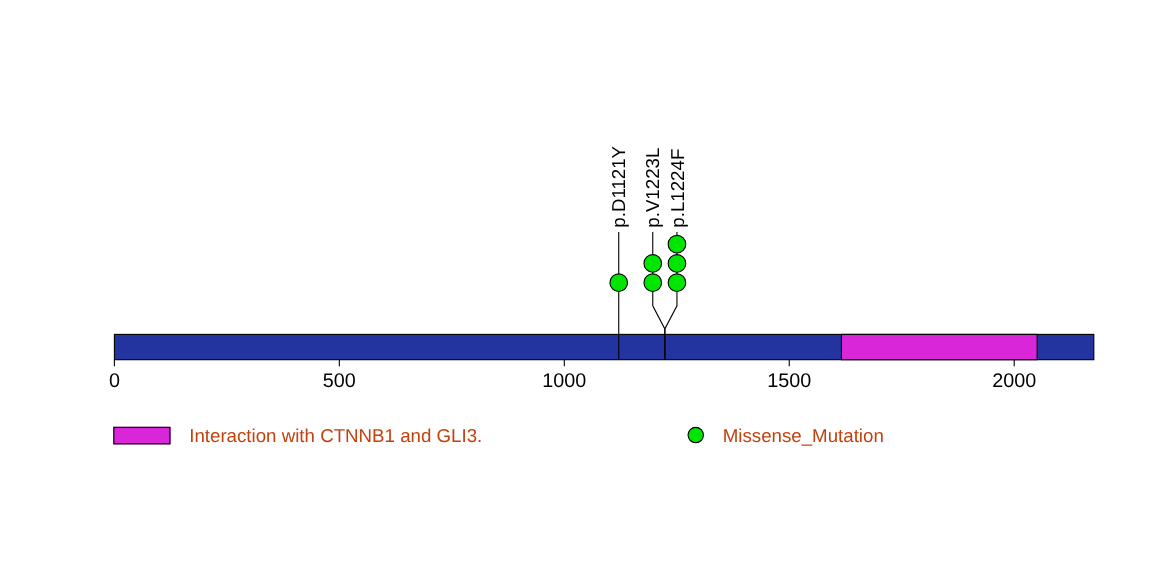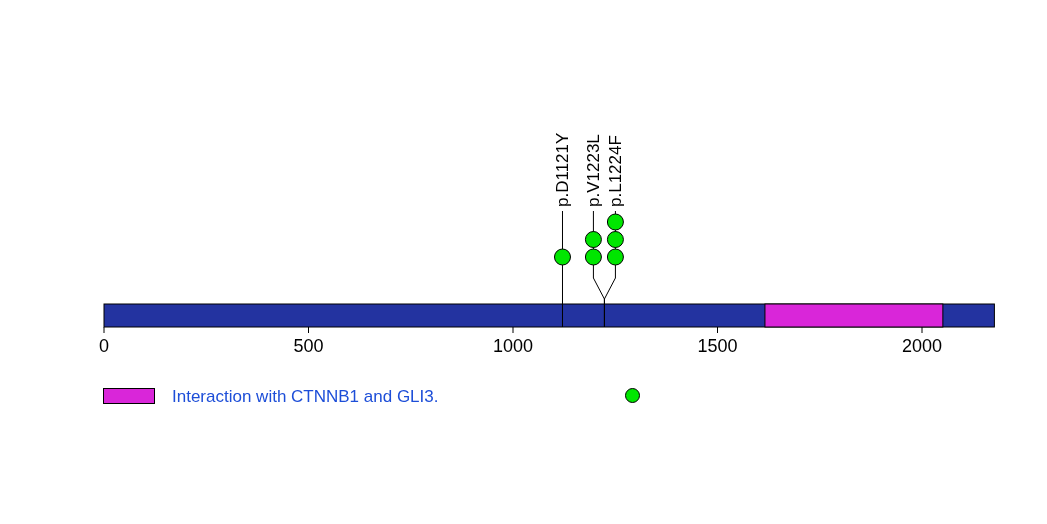--- a/index.html
+++ b/index.html
@@ -27,21 +27,21 @@
     position: absolute;
     left: 625px; top: 388px;
     width: 15px; height: 15px;
     border: 1px solid #000000;
     border-radius: 50%;
     box-sizing: border-box;
   }
   .legend-label {
     position: absolute;
     font-size: 17px;
-    color: #1d4ed8;
+    color: #c2410c;
     white-space: nowrap;
     transform: translateY(-50%);
   }
   .legend-label.domain { left: 172px; top: 397px; }
   .legend-label.mutation { left: 657px; top: 397px; }
 </style>
 </head>
 <body>
 
 <div class="figure" style="background: rgb(255, 255, 255);">
@@ -69,13 +69,14 @@
       <line x1="717.5" y1="327" x2="717.5" y2="333" stroke="#000000" stroke-width="1"></line>
       <text x="717.5" y="352" font-size="18" text-anchor="middle">1500</text>
       <line x1="922" y1="327" x2="922" y2="333" stroke="#000000" stroke-width="1"></line>
       <text x="922" y="352" font-size="18" text-anchor="middle">2000</text>
     </svg>
 
   <div class="legend-swatch-rect" style="background: rgb(217, 38, 217);"></div>
   <div class="legend-label domain">Interaction with CTNNB1 and GLI3.</div>
 
   <div class="legend-swatch-circle" style="background: rgb(0, 230, 0);"></div>
+  <div class="legend-label mutation">Missense_Mutation</div>
 </div>
 
 </body></html>

